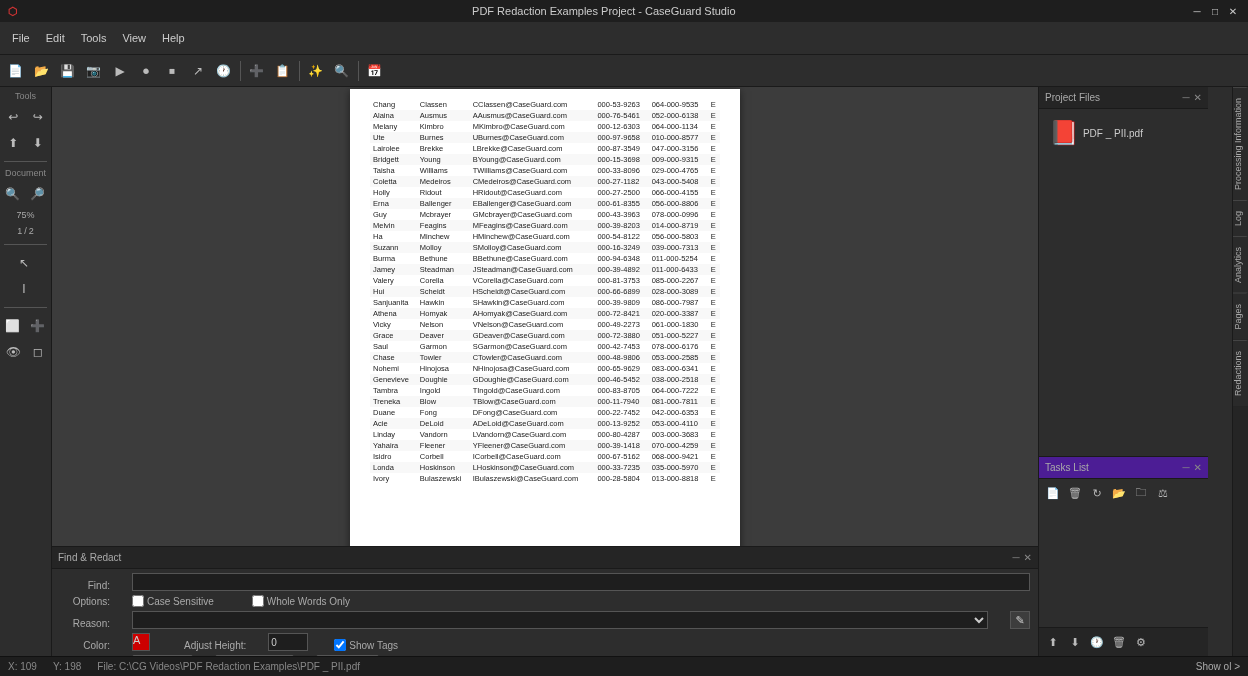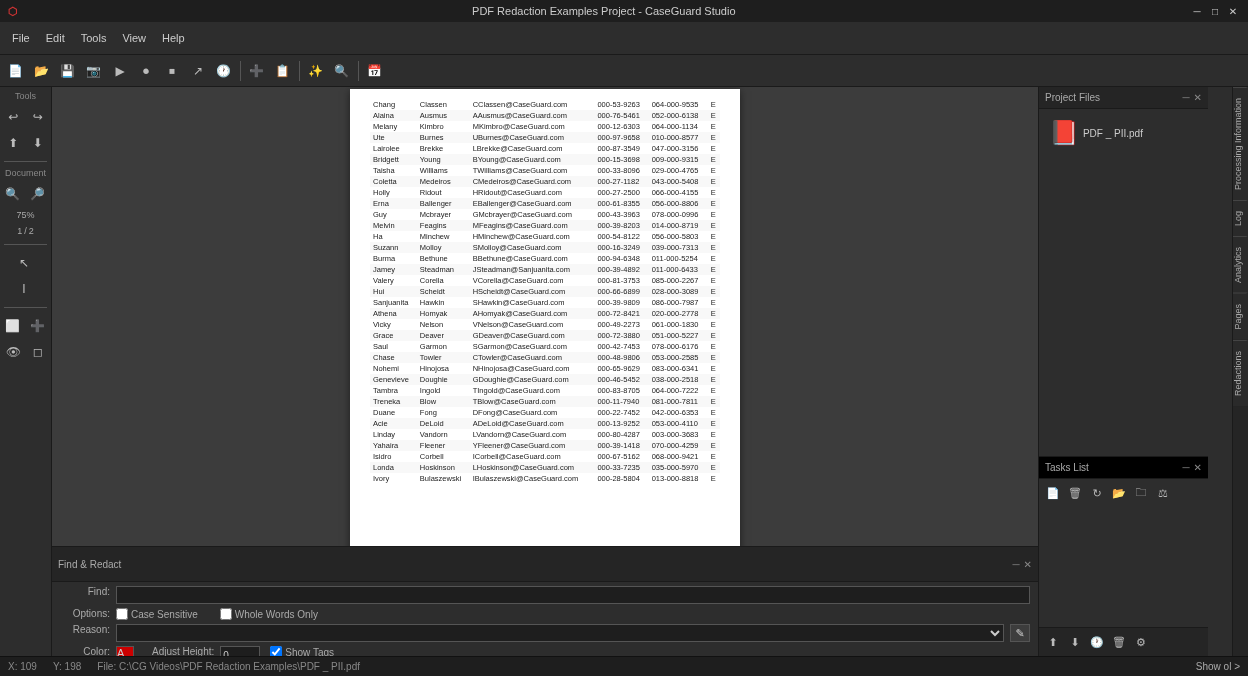--- a/index.html
+++ b/index.html
@@ -159,21 +159,21 @@
       cursor: pointer;
       border-radius: 2px;
     }
     .file-icon { color: #cc3333; font-size: 14px; }
     .file-name { font-size: 10px; color: #ccc; }
 
     #tasks-section {
       border-top: 1px solid #1a1a1a;
     }
     .tasks-header {
-      background: #000000;
+      background: #4c1d95;
       height: 22px;
       display: flex;
       align-items: center;
       padding: 0 6px;
       font-size: 10px;
       color: #aaa;
       border-bottom: 1px solid #1a1a1a;
       justify-content: space-between;
     }
     #tasks-toolbar {
@@ -211,36 +211,36 @@
     }
 
     
     #bottom-panel {
       background: #2d2d2d;
       border-top: 1px solid #1a1a1a;
       height: 110px;
     }
     #find-redact-header {
       background: #252525;
-      height: 35px;
+      height: 22px;
       display: flex;
       align-items: center;
       padding: 0 6px;
       font-size: 10px;
       color: #aaa;
       border-bottom: 1px solid #1a1a1a;
       justify-content: space-between;
     }
     #find-redact-body {
       padding: 4px 8px;
     }
     .fr-row {
       display: flex;
-      align-items: flex-start;
-      gap: 6px;
+      align-items: flex-end;
+      gap: 22px;
       margin-bottom: 4px;
     }
     .fr-label {
       font-size: 10px;
       color: #aaa;
       width: 50px;
       text-align: right;
     }
     .fr-input {
       flex: 1;
@@ -576,21 +576,21 @@
                   <td>Burma</td>
                   <td>Bethune</td>
                   <td>BBethune@CaseGuard.com</td>
                   <td>000-94-6348</td>
                   <td>011-000-5254</td>
                   <td>E</td>
                 </tr>
                 <tr>
                   <td>Jamey</td>
                   <td>Steadman</td>
-                  <td>JSteadman@Sanjuanita.com</td>
+                  <td>JSteadman@CaseGuard.com</td>
                   <td>000-39-4892</td>
                   <td>011-000-6433</td>
                   <td>E</td>
                 </tr>
                 <tr>
                   <td>Valery</td>
                   <td>Corella</td>
                   <td>VCorella@CaseGuard.com</td>
                   <td>000-81-3753</td>
                   <td>085-000-2267</td>
@@ -610,21 +610,21 @@
                   <td>SHawkin@CaseGuard.com</td>
                   <td>000-39-9809</td>
                   <td>086-000-7987</td>
                   <td>E</td>
                 </tr>
                 <tr>
                   <td>Athena</td>
                   <td>Homyak</td>
                   <td>AHomyak@CaseGuard.com</td>
                   <td>000-72-8421</td>
-                  <td>020-000-2778</td>
+                  <td>020-000-3387</td>
                   <td>E</td>
                 </tr>
                 <tr>
                   <td>Vicky</td>
                   <td>Nelson</td>
                   <td>VNelson@CaseGuard.com</td>
                   <td>000-49-2273</td>
                   <td>061-000-1830</td>
                   <td>E</td>
                 </tr>

